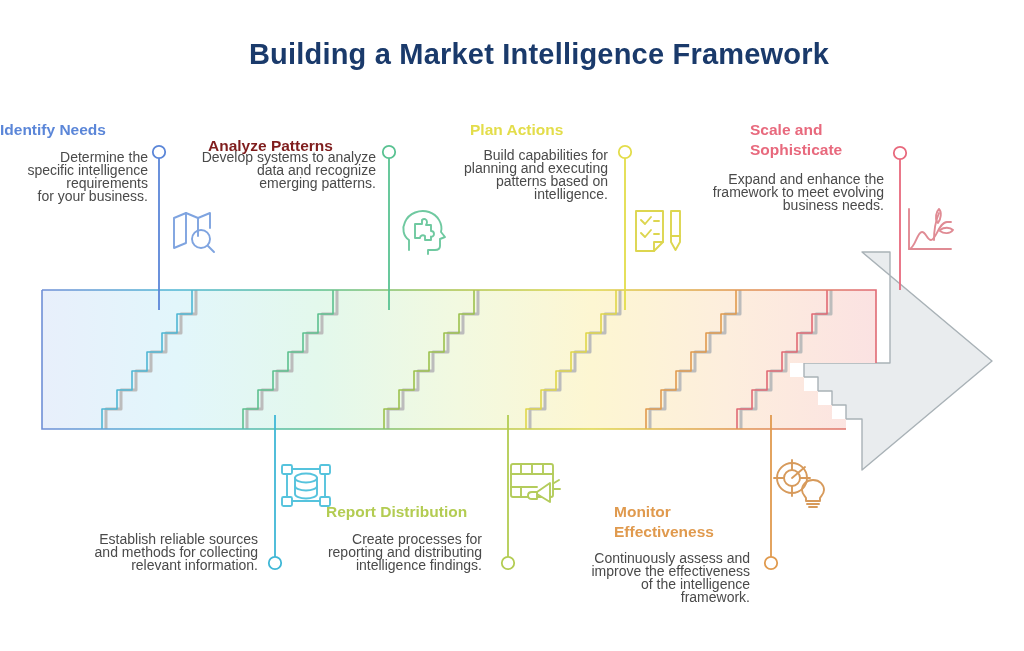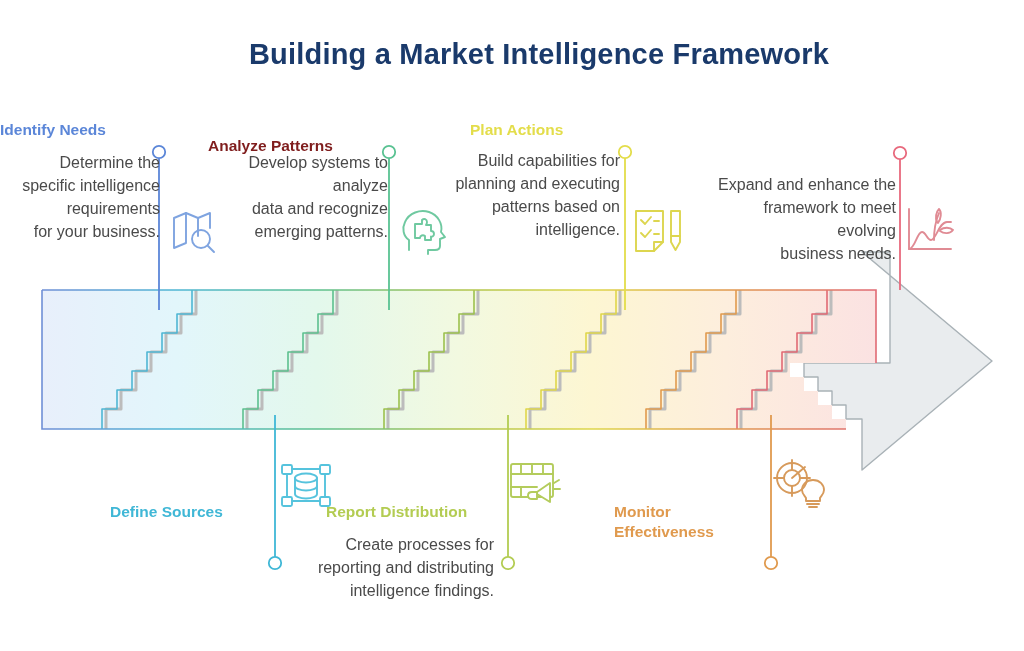--- a/index.html
+++ b/index.html
@@ -20,25 +20,24 @@
   }
 
   .label {
     position: absolute;
     font-size: 15.5px; font-weight: bold;
     line-height: 20px;
     white-space: pre-line;
   }
   .desc {
     position: absolute;
-    font-size: 16px;
-    line-height: 23px;
+    font-size: 14px;
+    line-height: 13px;
     color: #4a4a4a;
     white-space: pre-line;
-    margin-left: 12px;
   }
   .t-right { text-align: right; }
   .t-center { text-align: left; }
 
   svg.layer { position: absolute; left: 0; top: 0; width: 1024px; height: 651px; pointer-events: none; }
   .icon-box { position: absolute; }
 </style>
 </head>
 <body>
 
@@ -237,27 +236,35 @@
   <div class="desc t-right" style="left:180px; top:151px; width:196px;">Develop systems to analyze
 data and recognize
 emerging patterns.</div>
 
   <div class="label t-center" style="left:470px; top:120px; width:178px; color:#e3dd4a;">Plan Actions</div>
   <div class="desc t-right" style="left:440px; top:149px; width:168px;">Build capabilities for
 planning and executing
 patterns based on
 intelligence.</div>
 
+  <div class="label t-center" style="left:750px; top:120px; width:184px; color:#e8697d;">Scale and
+Sophisticate</div>
   <div class="desc t-right" style="left:700px; top:173px; width:184px;">Expand and enhance the
 framework to meet evolving
 business needs.</div>
 
-  <div class="label t-center" style="left:110px; top:502px; width:180px; color:#3fb7d6;">Define Sources</div>
+  <div class="desc t-right" style="left:62px; top:533px; width:196px;">Establish reliable sources
+and methods for collecting
+relevant information.</div>
 
   <div class="label t-center" style="left:326px; top:502px; width:170px; color:#b3cc52;">Report Distribution</div>
   <div class="desc t-right" style="left:300px; top:533px; width:182px;">Create processes for
 reporting and distributing
 intelligence findings.</div>
 
   <div class="label t-center" style="left:614px; top:502px; width:136px; color:#e09a4e;">Monitor
 Effectiveness</div>
+  <div class="desc t-right" style="left:570px; top:552px; width:180px;">Continuously assess and
+improve the effectiveness
+of the intelligence
+framework.</div>
 
 </div>
 
 </body></html>

